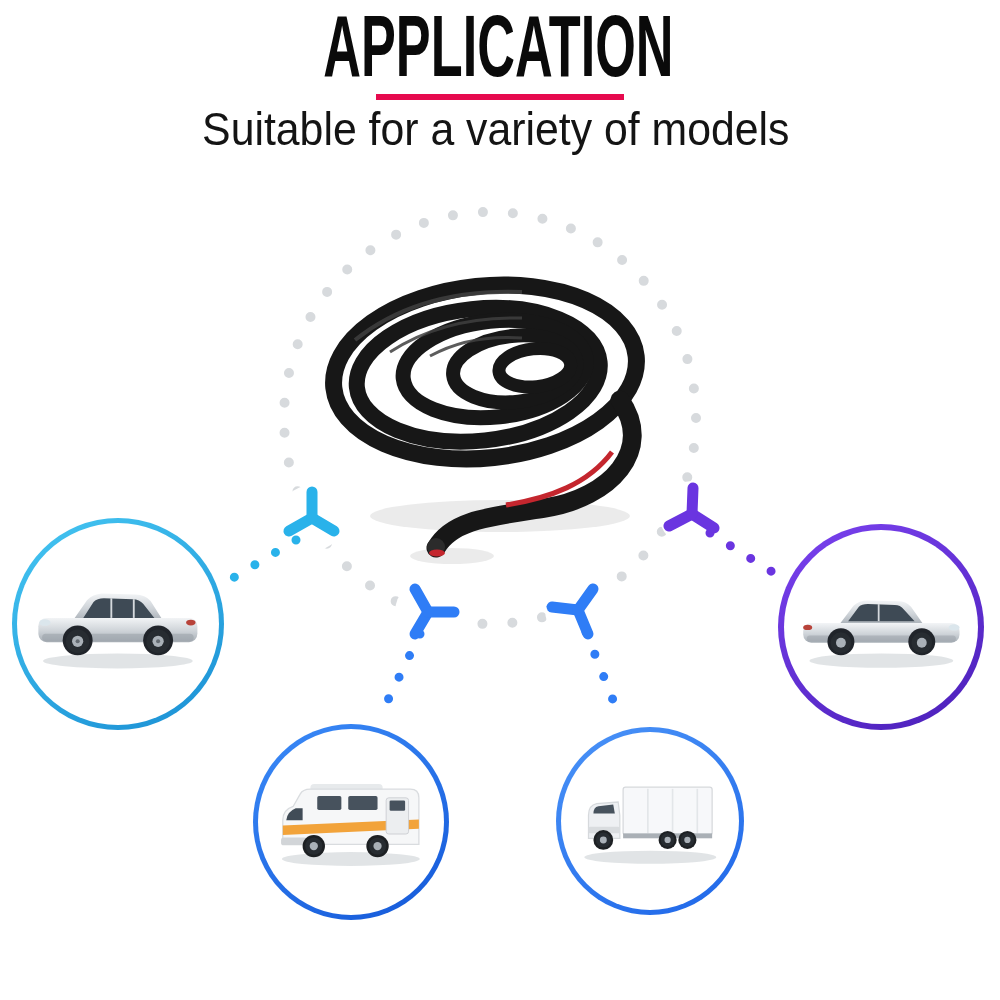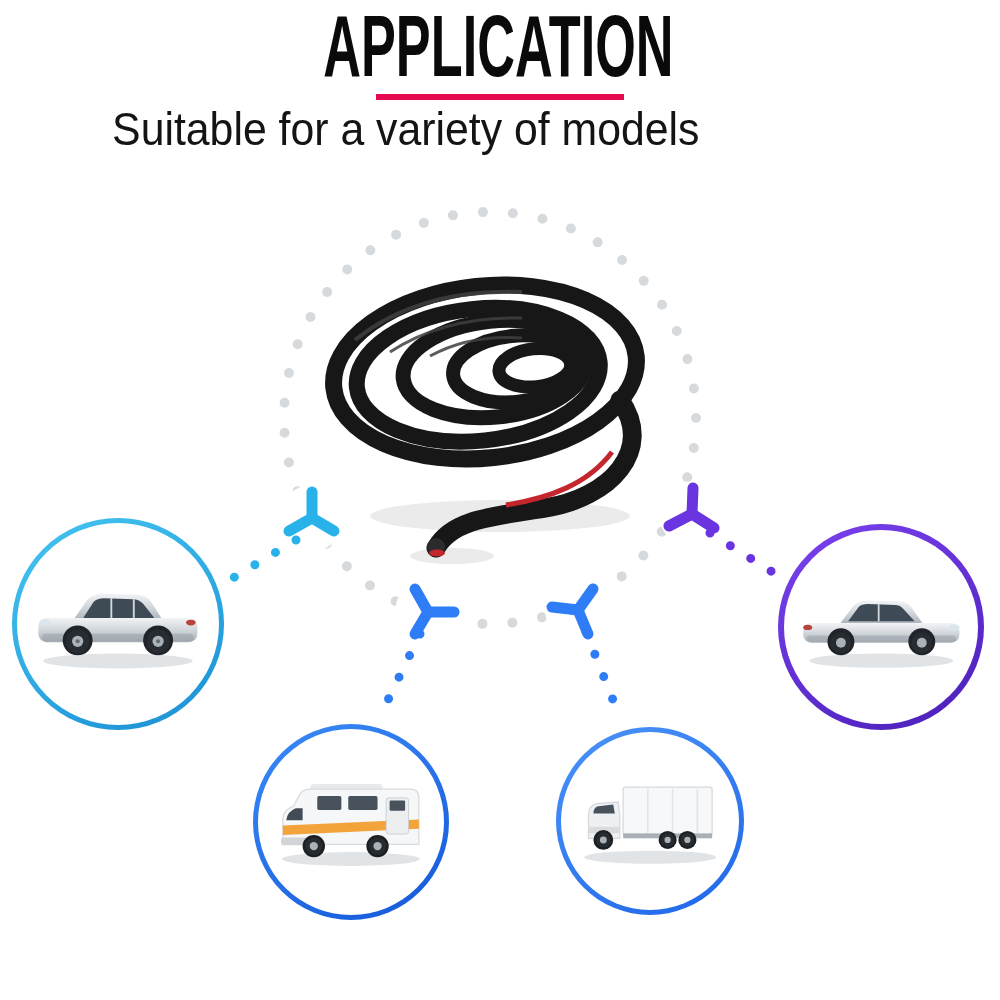--- a/index.html
+++ b/index.html
@@ -19,21 +19,21 @@
     transform:scale(0.55,0.92);
     transform-origin:center top;
     letter-spacing:0px;
   }
   .underline {
     position:absolute; top:94px; left:50%; transform:translateX(-50%);
     width:248px; height:6px; background:var(--accent-red,#e60a4e);
   }
   .subtitle {
     position:absolute; top:102px; left:0; width:812px;
-    text-align:center; color:#141414;
+    text-align:right; color:#141414;
     font-size:46px; font-weight:400; white-space:nowrap;
   }
   .subtitle .squeeze { display:inline-block; transform:scaleX(0.93); transform-origin:center; }
 
   svg.scene { position:absolute; left:0; top:0; }
 
   .ring-dots {
     fill:none; stroke:var(--ring-dot-gray,#d7dadd);
     stroke-width:10; stroke-dasharray:0 30.1; stroke-linecap:round;
   }

